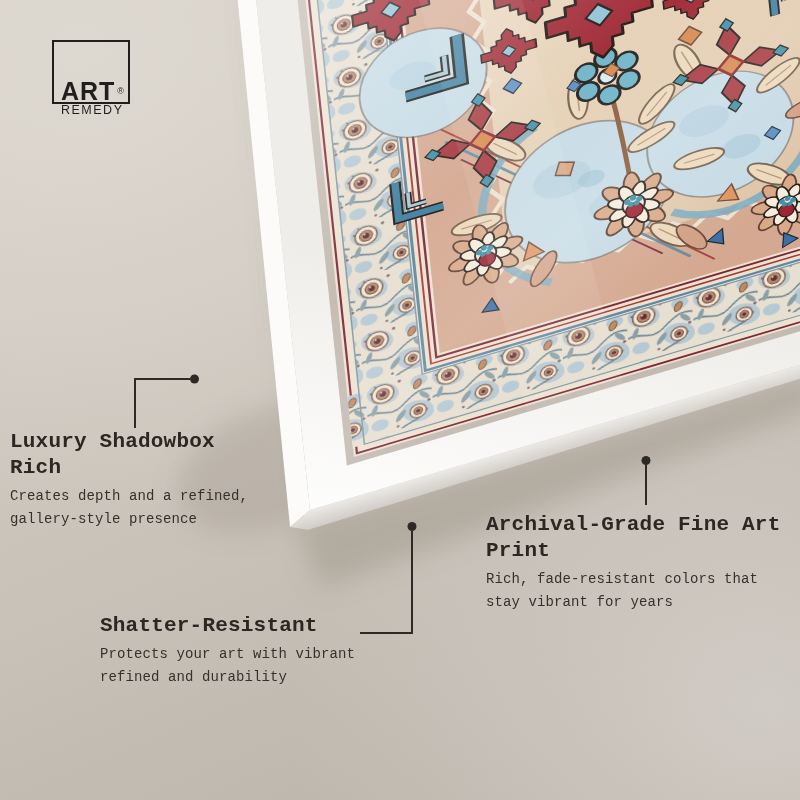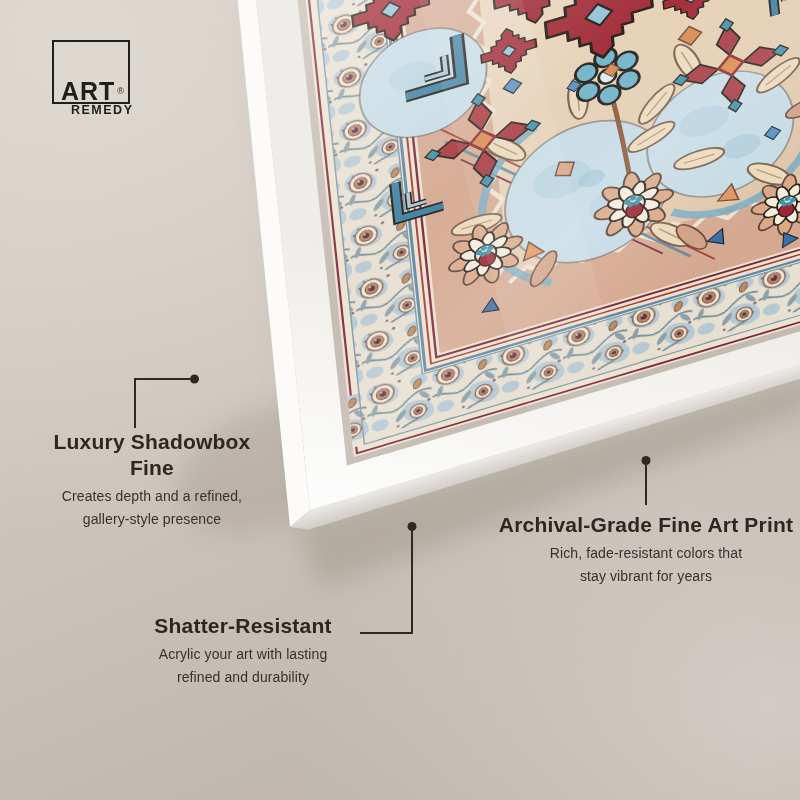--- a/index.html
+++ b/index.html
@@ -10,25 +10,25 @@
       radial-gradient(130% 110% at 10% 6%, rgba(222,217,209,.95) 0%, rgba(222,217,209,0) 55%),
       radial-gradient(120% 100% at 96% 88%, rgba(211,206,200,.9) 0%, rgba(211,206,200,0) 50%),
       linear-gradient(158deg,#d5cfc7 0%,#cac3ba 52%,#b9b1a7 100%);
   }
   svg.scene{position:absolute;left:0;top:0;}
   
   .logo{position:absolute;left:52px;top:40px;width:78px;height:64px;
         border:2.5px solid #211f1d;box-sizing:border-box;}
   .logo-art{position:absolute;left:7px;top:37px;font-size:25px;font-weight:700;
         letter-spacing:1px;line-height:1;color:#211f1d;}
-  .logo-remedy{position:absolute;left:17px;top:62px;font-size:12.5px;font-weight:700;
+  .logo-remedy{position:absolute;left:7px;top:62px;font-size:12.5px;font-weight:400;
         letter-spacing:1.5px;line-height:1;color:#211f1d;}
   .logo-reg{position:absolute;right:4px;bottom:6px;font-size:9px;color:#211f1d;}
   
-  .callout{position:absolute;text-align:center;color:#2c2824;}
+  .callout{position:absolute;text-align:left;color:#2c2824;font-family:Liberation Mono, monospace;}
   .c-title{font-weight:700;font-size:21px;line-height:26px;letter-spacing:.2px;color:#2c2722;}
   .c-desc{font-size:14px;line-height:23px;color:#36312c;margin-top:4px;letter-spacing:.1px;}
   .line{display:block;}
   #co1{left:10px;top:429px;width:284px;}
   #co2{left:100px;top:613px;width:286px;}
   #co3{left:486px;top:512px;width:320px;}
 </style>
 </head>
 <body>
 
@@ -296,34 +296,34 @@
 
   <div class="logo">
     <div class="logo-art">ART</div>
     <div class="logo-remedy">REMEDY</div>
     <div class="logo-reg">®</div>
   </div>
 
   <div class="callout" id="co1">
     <div class="c-title">
       <span class="line">Luxury Shadowbox</span>
-      <span class="line">Fine</span>
+      <span class="line">Rich</span>
     </div>
     <div class="c-desc">
       <span class="line">Creates depth and a refined,</span>
       <span class="line">gallery-style presence</span>
     </div>
   </div>
 
   <div class="callout" id="co2">
     <div class="c-title">
       <span class="line">Shatter-Resistant</span>
     </div>
     <div class="c-desc">
-      <span class="line">Acrylic your art with lasting</span>
+      <span class="line">Protects your art with vibrant</span>
       <span class="line">refined and durability</span>
     </div>
   </div>
 
   <div class="callout" id="co3">
     <div class="c-title">
       <span class="line">Archival-Grade Fine Art Print</span>
       <span class="line"></span>
     </div>
     <div class="c-desc">

